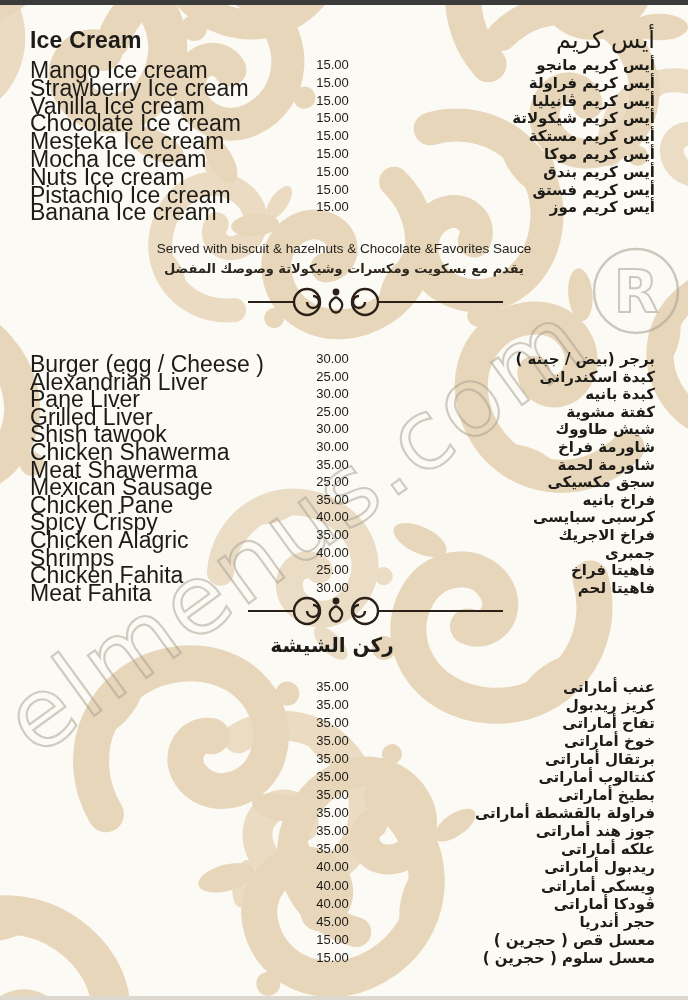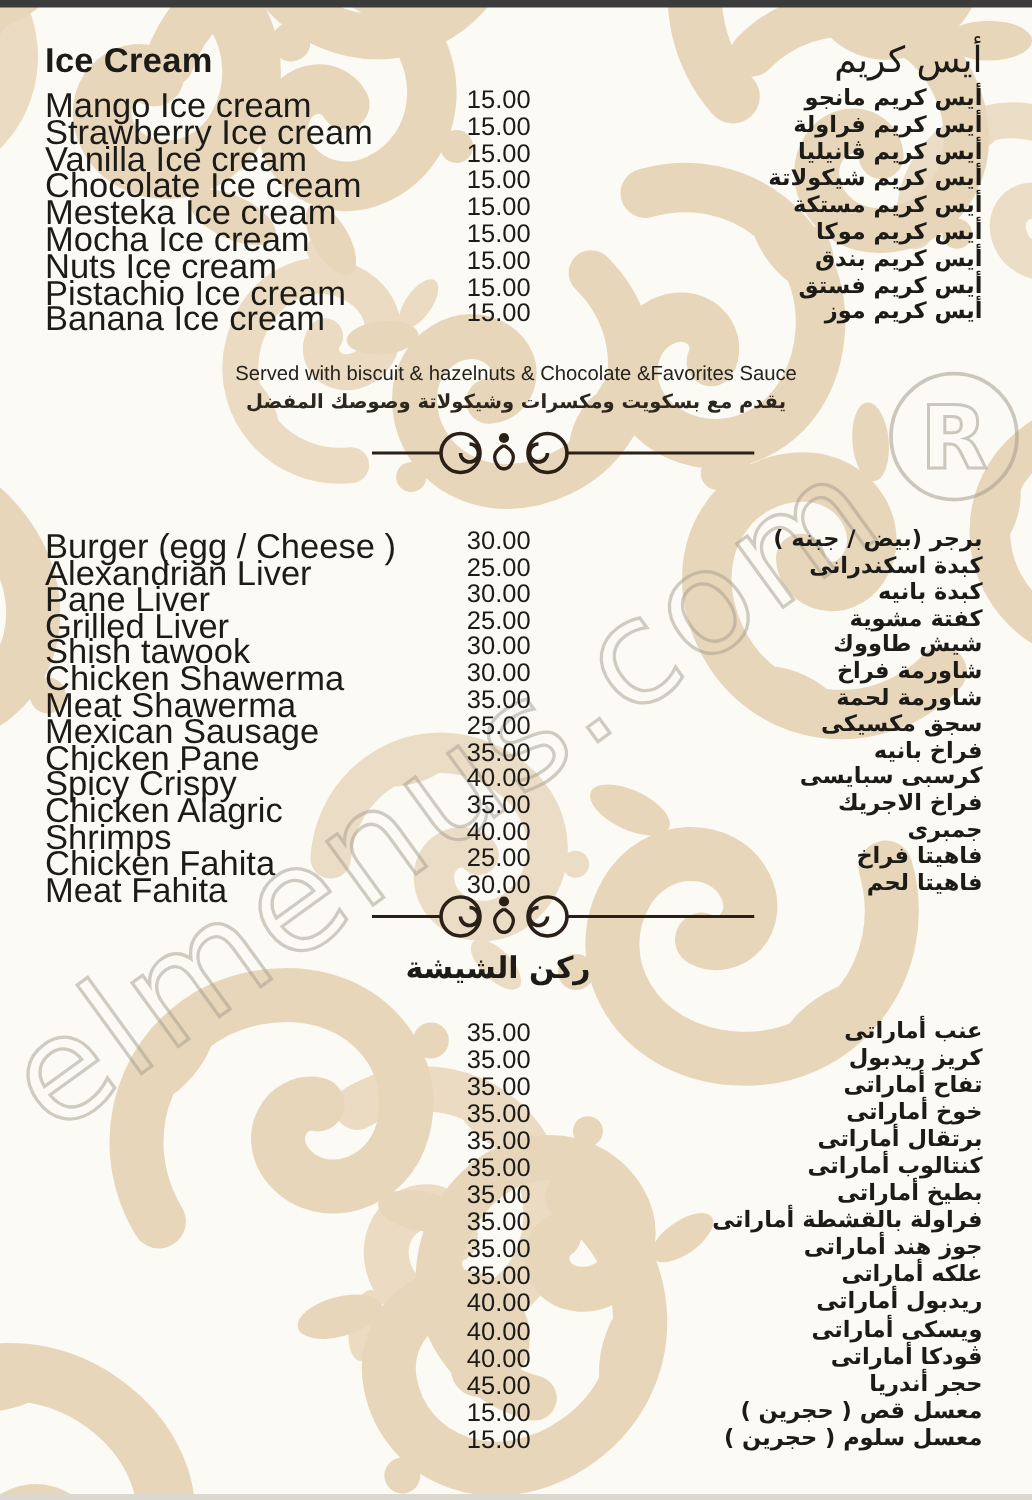--- a/index.html
+++ b/index.html
@@ -23,21 +23,21 @@
   .rows{position:absolute;left:30px;right:33px;}
   #ice-rows{top:58px;}
   #sand-rows{top:352px;}
   #shisha-rows{top:680px;}
   .row{position:relative;}
   #ice-rows .row{height:17.8px;}
   #sand-rows .row{height:17.6px;}
   #shisha-rows .row{height:18.05px;}
   .row span{position:absolute;top:0;white-space:nowrap;line-height:1.05;}
   .en{left:0;font-size:23px;}
-  .price{left:260px;width:85px;text-align:center;font-size:17px;}
+  .price{left:260px;width:85px;text-align:center;font-size:13px;}
   .ar{right:0;font-size:15px;font-weight:bold;font-family:"DejaVu Sans",sans-serif;}
 
   #note-en{position:absolute;top:241px;left:0;width:100%;text-align:center;
            font-size:13.5px;color:#26231e;}
   #note-ar{position:absolute;top:261px;left:0;width:100%;text-align:center;
            font-size:13px;font-weight:bold;font-family:"DejaVu Sans",sans-serif;color:#2c261d;}
 
   .divider{position:absolute;left:248px;z-index:2;}
   #divider-1{top:283px;}
   #divider-2{top:592px;}

